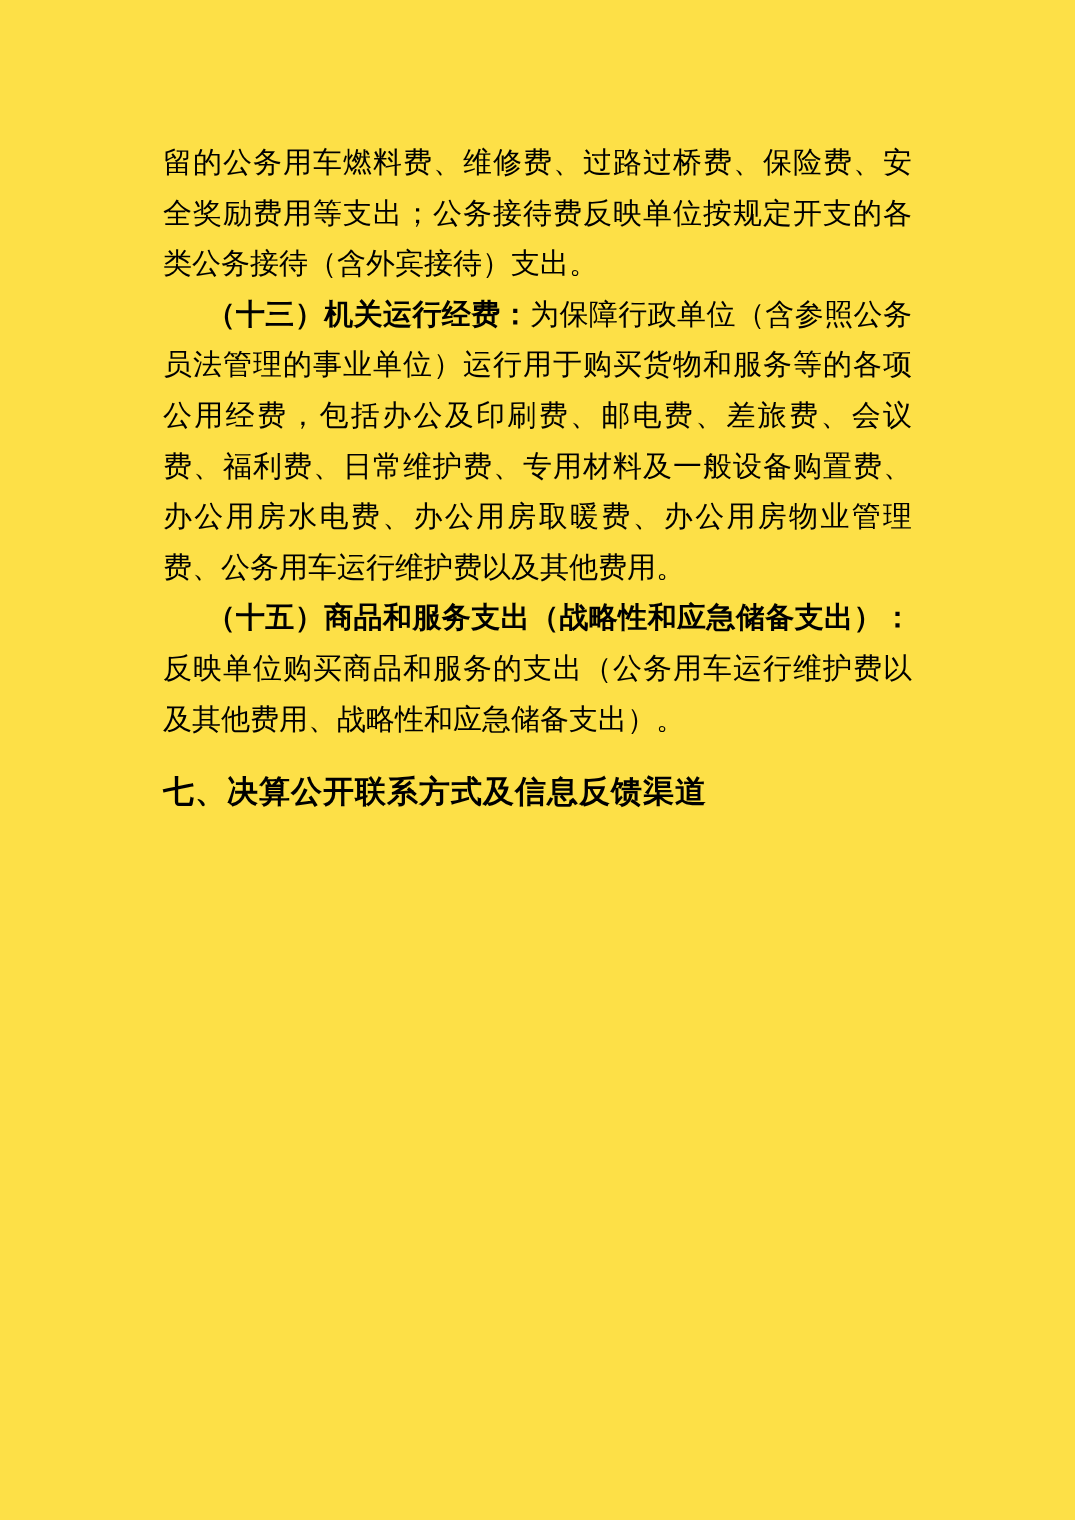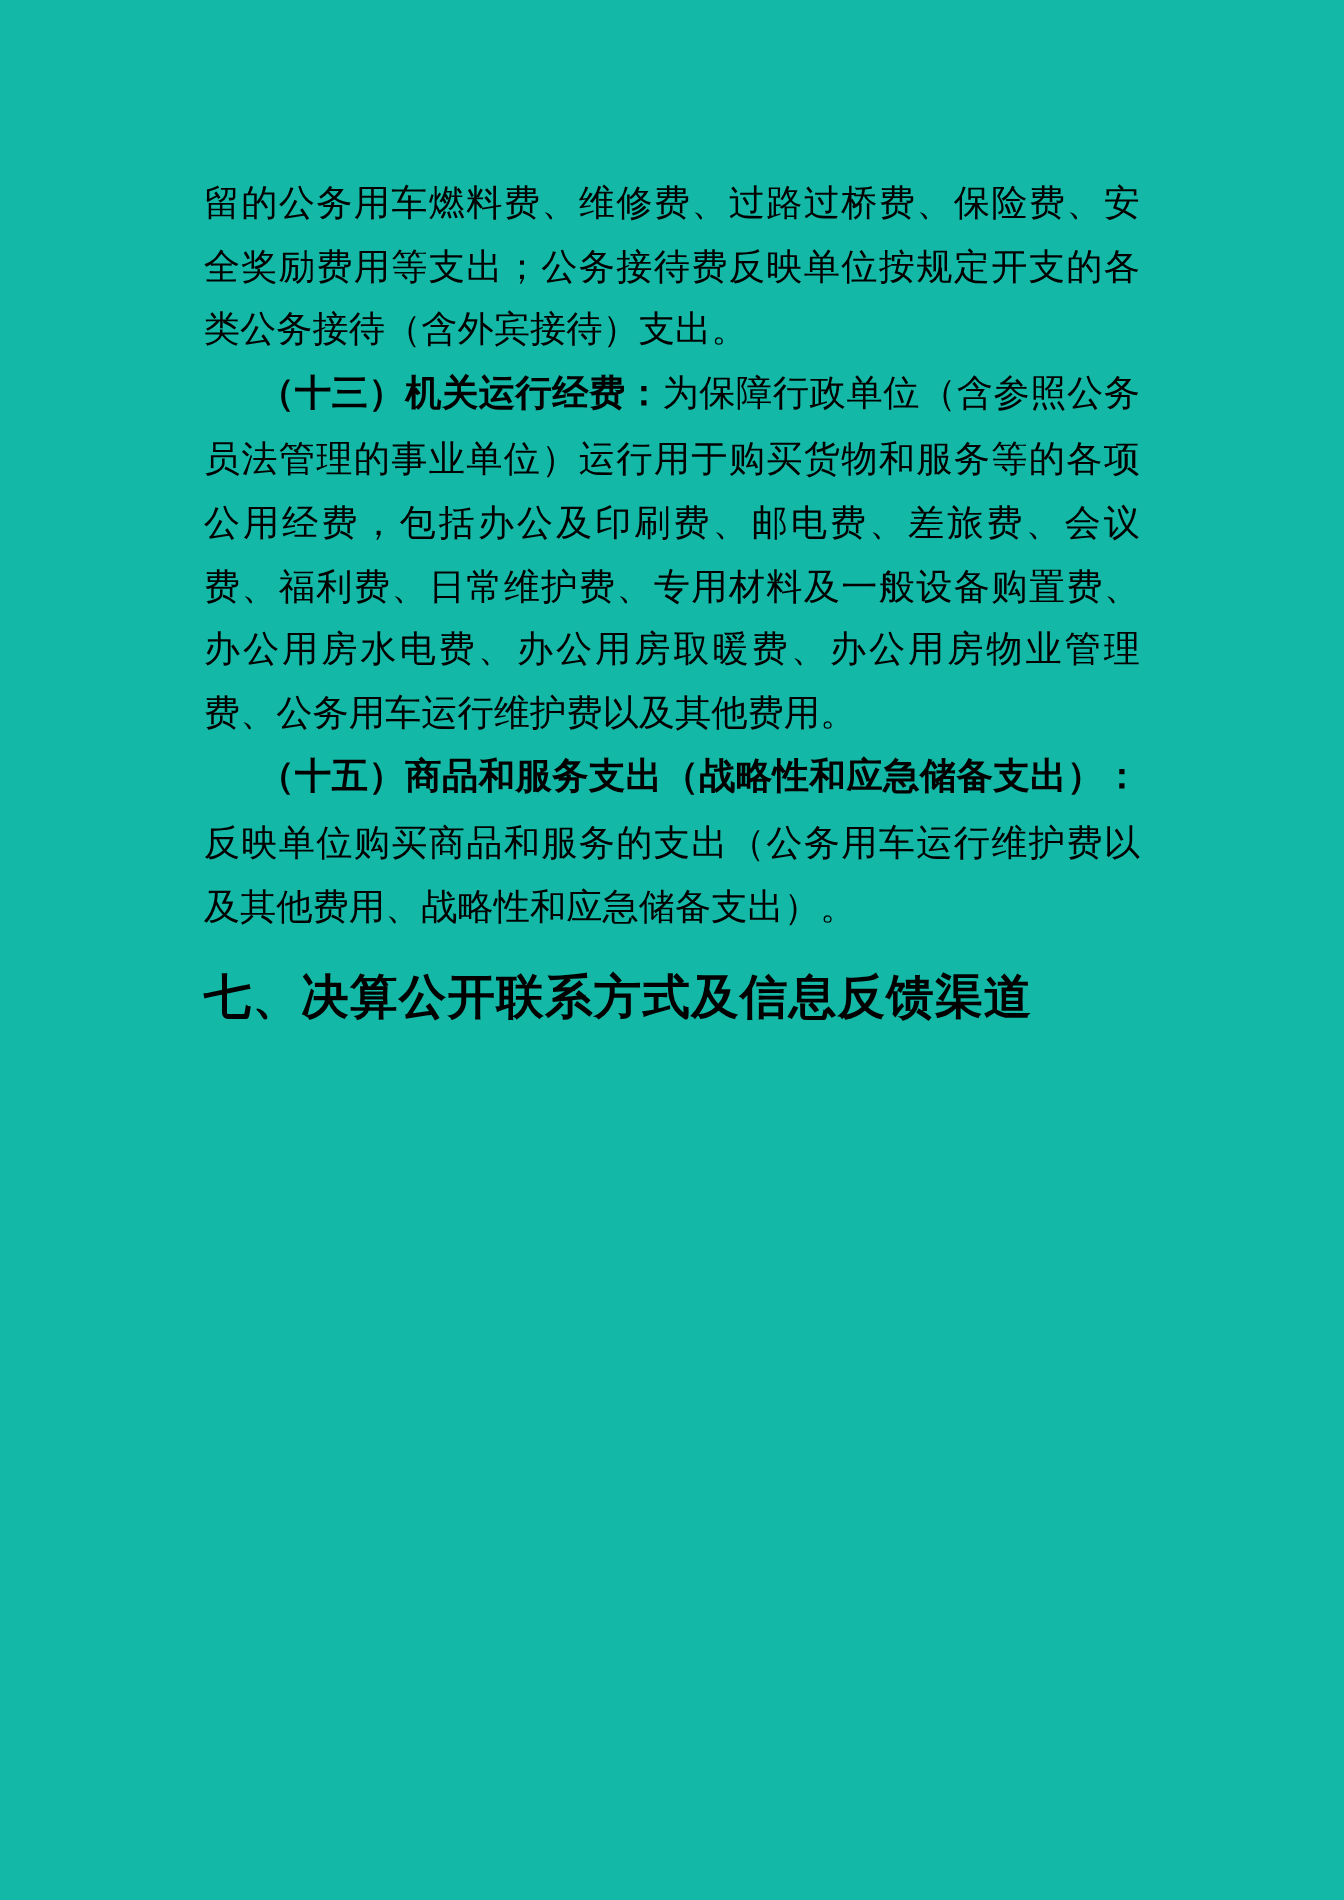--- a/index.html
+++ b/index.html
@@ -11,44 +11,43 @@
     width: 1075px;
     height: 1520px;
     overflow: hidden;
     color: #000000;
   }
   .page {
     box-sizing: border-box;
     width: 1075px;
     height: 1520px;
     padding: 137px 163px 0 163px;
-    background: #14b8a6;
+    background: #fde047;
   }
   .body-par {
     margin: 0;
     font-family: "DejaVu Serif", "Liberation Serif", serif;
     font-size: 29px;
     line-height: 50.6px;
     color: #000000;
     text-align: justify;
     text-justify: inter-ideograph;
     word-break: break-all;
   }
   .body-par.indent {
     text-indent: 1.5em;
   }
   .body-par .lead {
     font-weight: 700;
-    font-family: Liberation Mono, monospace;
   }
   .section-heading {
     margin: 27px 0 0 0;
     font-family: "DejaVu Sans", "Liberation Sans", sans-serif;
     font-weight: 700;
-    font-size: 38px;
+    font-size: 31px;
     line-height: 40px;
     letter-spacing: 1px;
     color: #000000;
     text-align: left;
   }
 </style>
 </head>
 <body>
 
 <div class="page">

